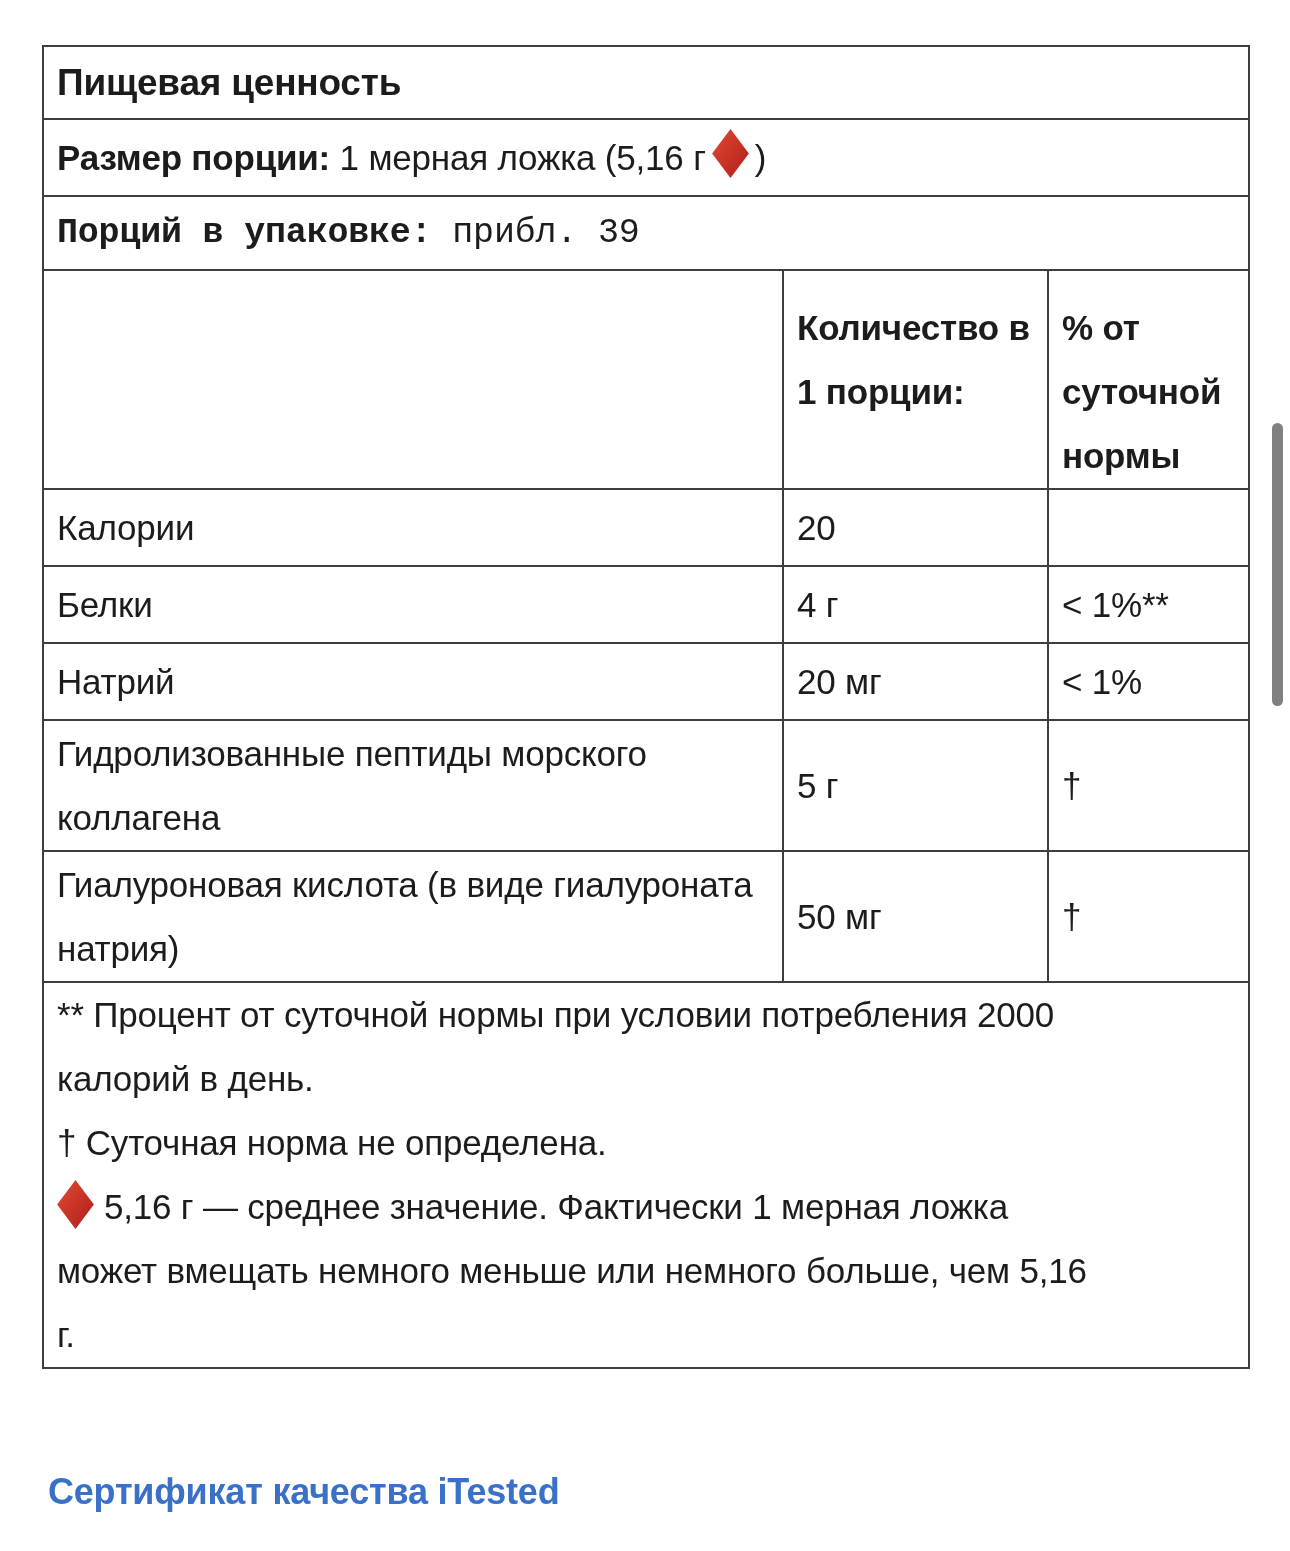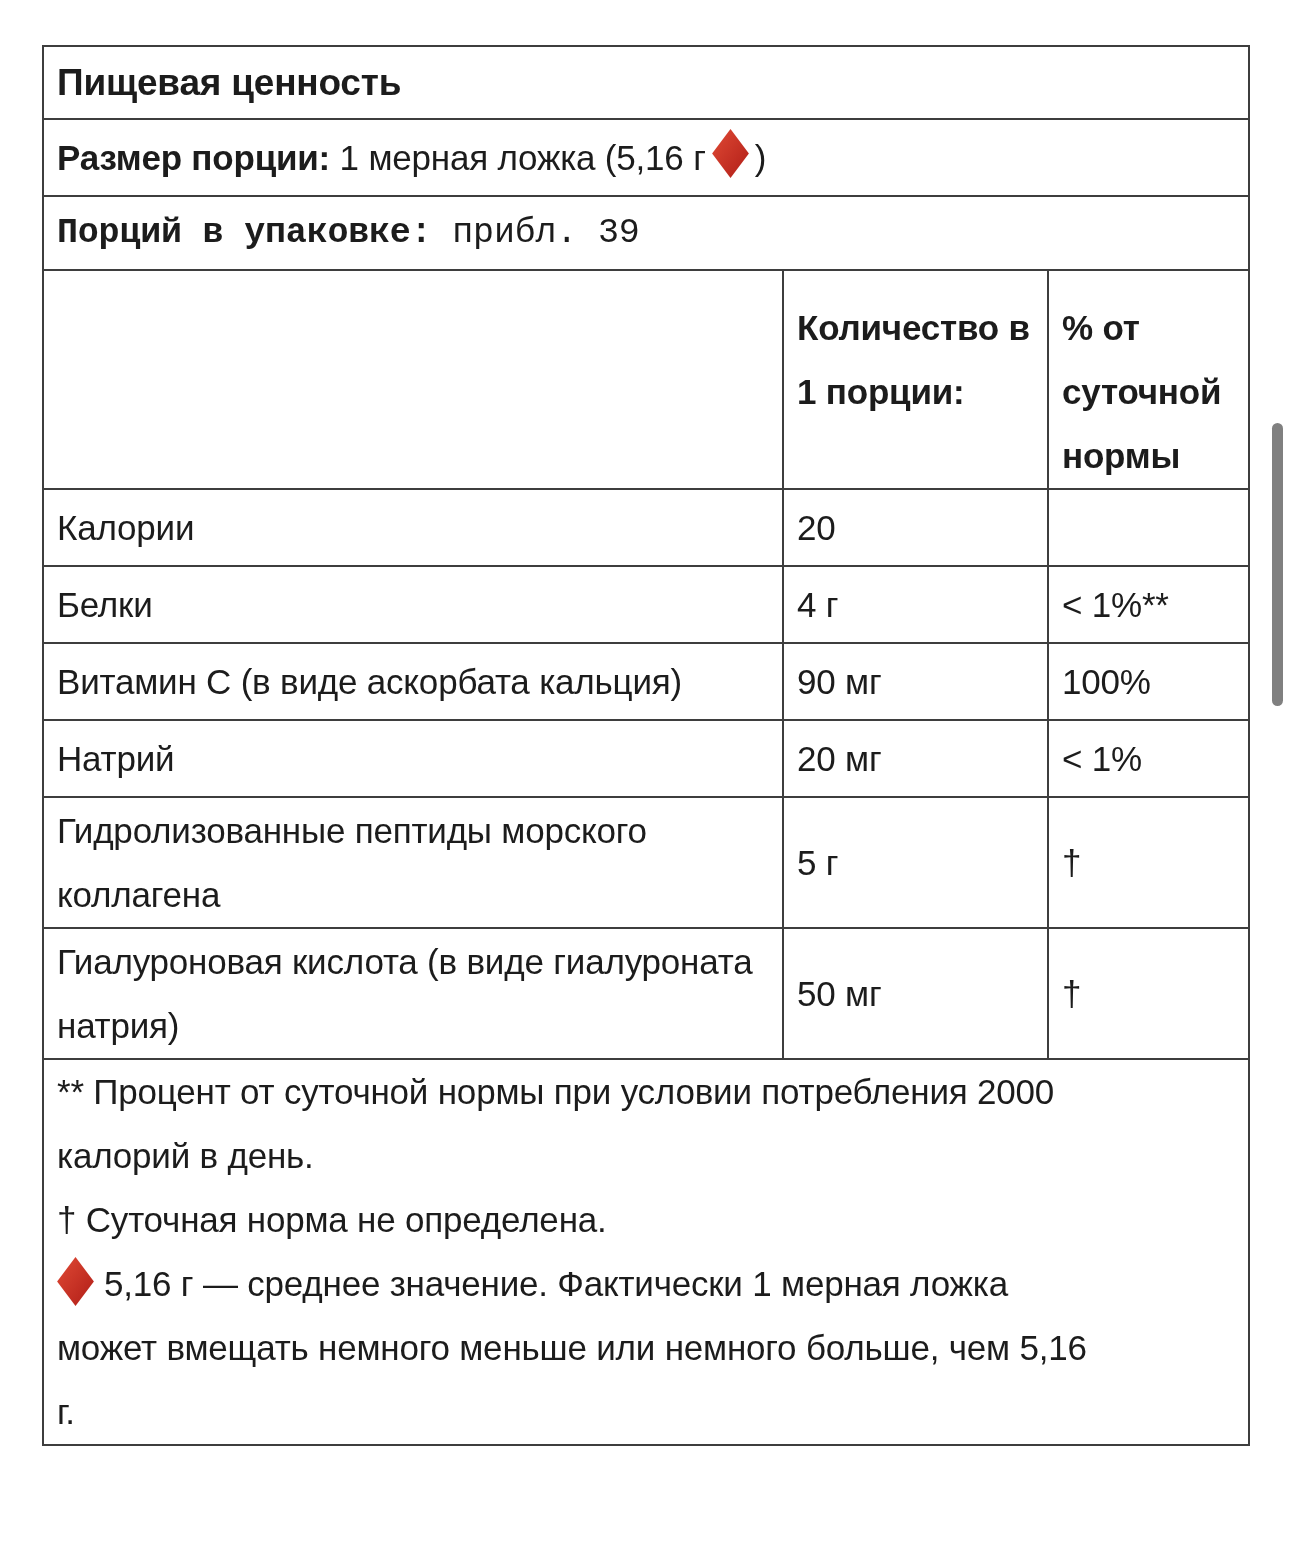--- a/index.html
+++ b/index.html
@@ -135,25 +135,20 @@
         <td>20</td>
         <td></td>
       </tr>
 
       <tr class="data-row">
         <td>Белки</td>
         <td>4 г</td>
         <td>&lt; 1%**</td>
       </tr>
 
-      <tr class="data-row">
-        <td>Витамин C (в виде аскорбата кальция)</td>
-        <td>90 мг</td>
-        <td>100%</td>
-      </tr>
 
       <tr class="data-row">
         <td>Натрий</td>
         <td>20 мг</td>
         <td>&lt; 1%</td>
       </tr>
 
       <tr class="data-row row-2line">
         <td>Гидролизованные пептиды морского коллагена</td>
         <td>5 г</td>
@@ -179,16 +174,17 @@
                   </defs>
                   <polygon points="12,0 24,16 12,32 0,16" fill="url(#dg2)"></polygon>
                 </svg><span>5,16 г — среднее значение. Фактически 1 мерная ложка может вмещать немного меньше или немного больше, чем 5,16 г.</span></div>
         </td>
       </tr>
 
     </tbody>
       </table>
   </div>
 
+  <a class="cert-link">Сертификат качества iTested</a>
 
   <div class="scrollbar-thumb"></div>
 
 </div>
 
 </body></html>

